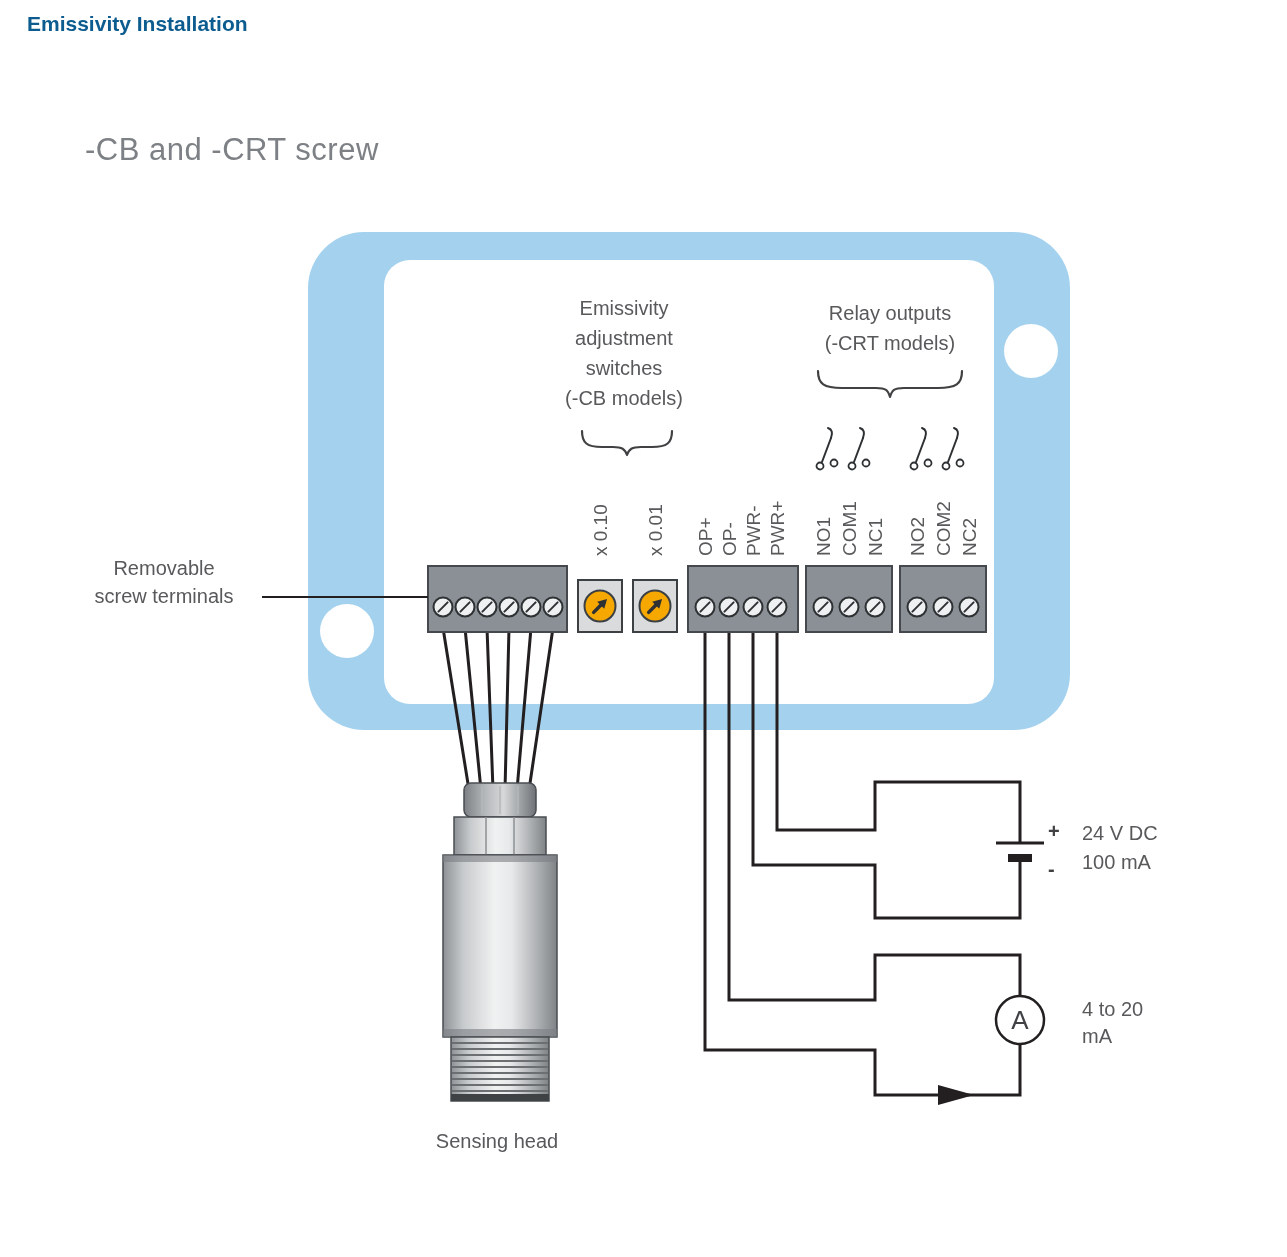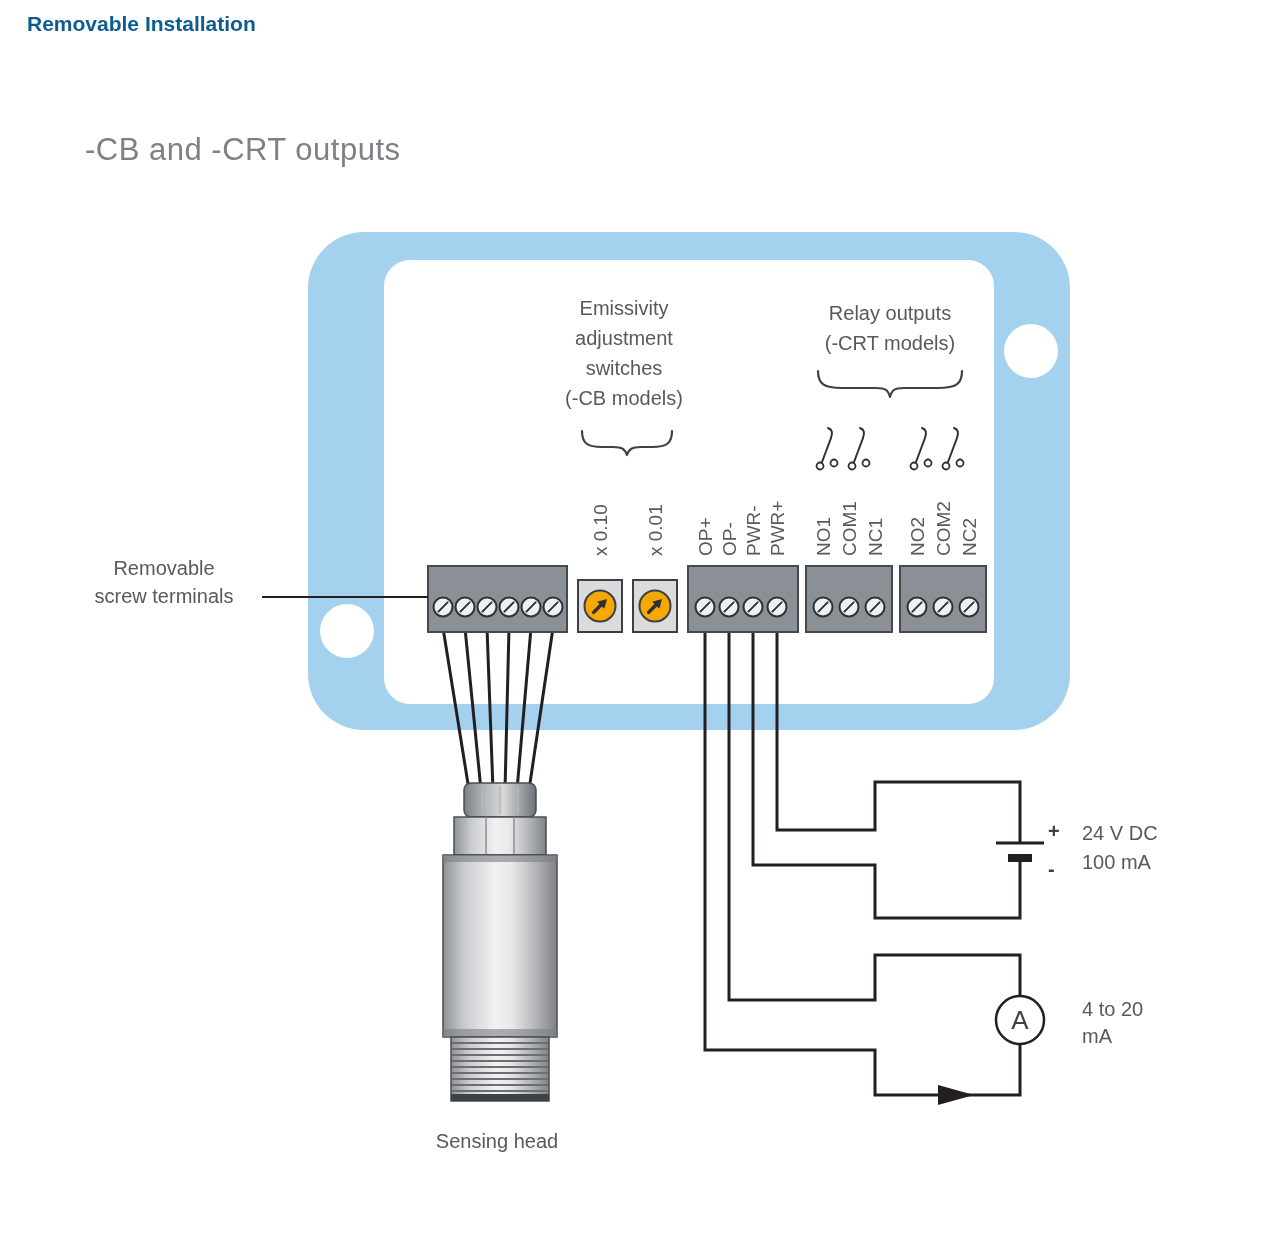--- a/index.html
+++ b/index.html
@@ -21,22 +21,22 @@
   .brace{fill:none;stroke:#414042;stroke-width:2.2;stroke-linecap:round;stroke-linejoin:round;}
   .glyphline{stroke:#2e3133;stroke-width:2;fill:none;stroke-linecap:round;}
   .glyphcirc{fill:#fff;stroke:#2e3133;stroke-width:1.8;}
   .metalstroke{stroke:#4a4e52;stroke-width:1.5;}
   .pointer{stroke:#231f20;stroke-width:2;}
   .amptext{font:26px "Liberation Sans",sans-serif;fill:#404245;}
 </style>
 </head>
 <body>
 
-<div class="page-title">Removable Installation</div>
-<div class="section-heading">-CB and -CRT outputs</div>
+<div class="page-title">Emissivity Installation</div>
+<div class="section-heading">-CB and -CRT screw</div>
 
 <svg width="1287" height="1257" viewBox="0 0 1287 1257">
   <defs>
     <linearGradient id="metal" x1="0" y1="0" x2="1" y2="0">
       <stop offset="0" stop-color="#8e9296"></stop>
       <stop offset="0.18" stop-color="#c8cbcd"></stop>
       <stop offset="0.45" stop-color="#f0f1f1"></stop>
       <stop offset="0.6" stop-color="#e8e9ea"></stop>
       <stop offset="0.82" stop-color="#b0b3b6"></stop>
       <stop offset="1" stop-color="#7f8386"></stop>

